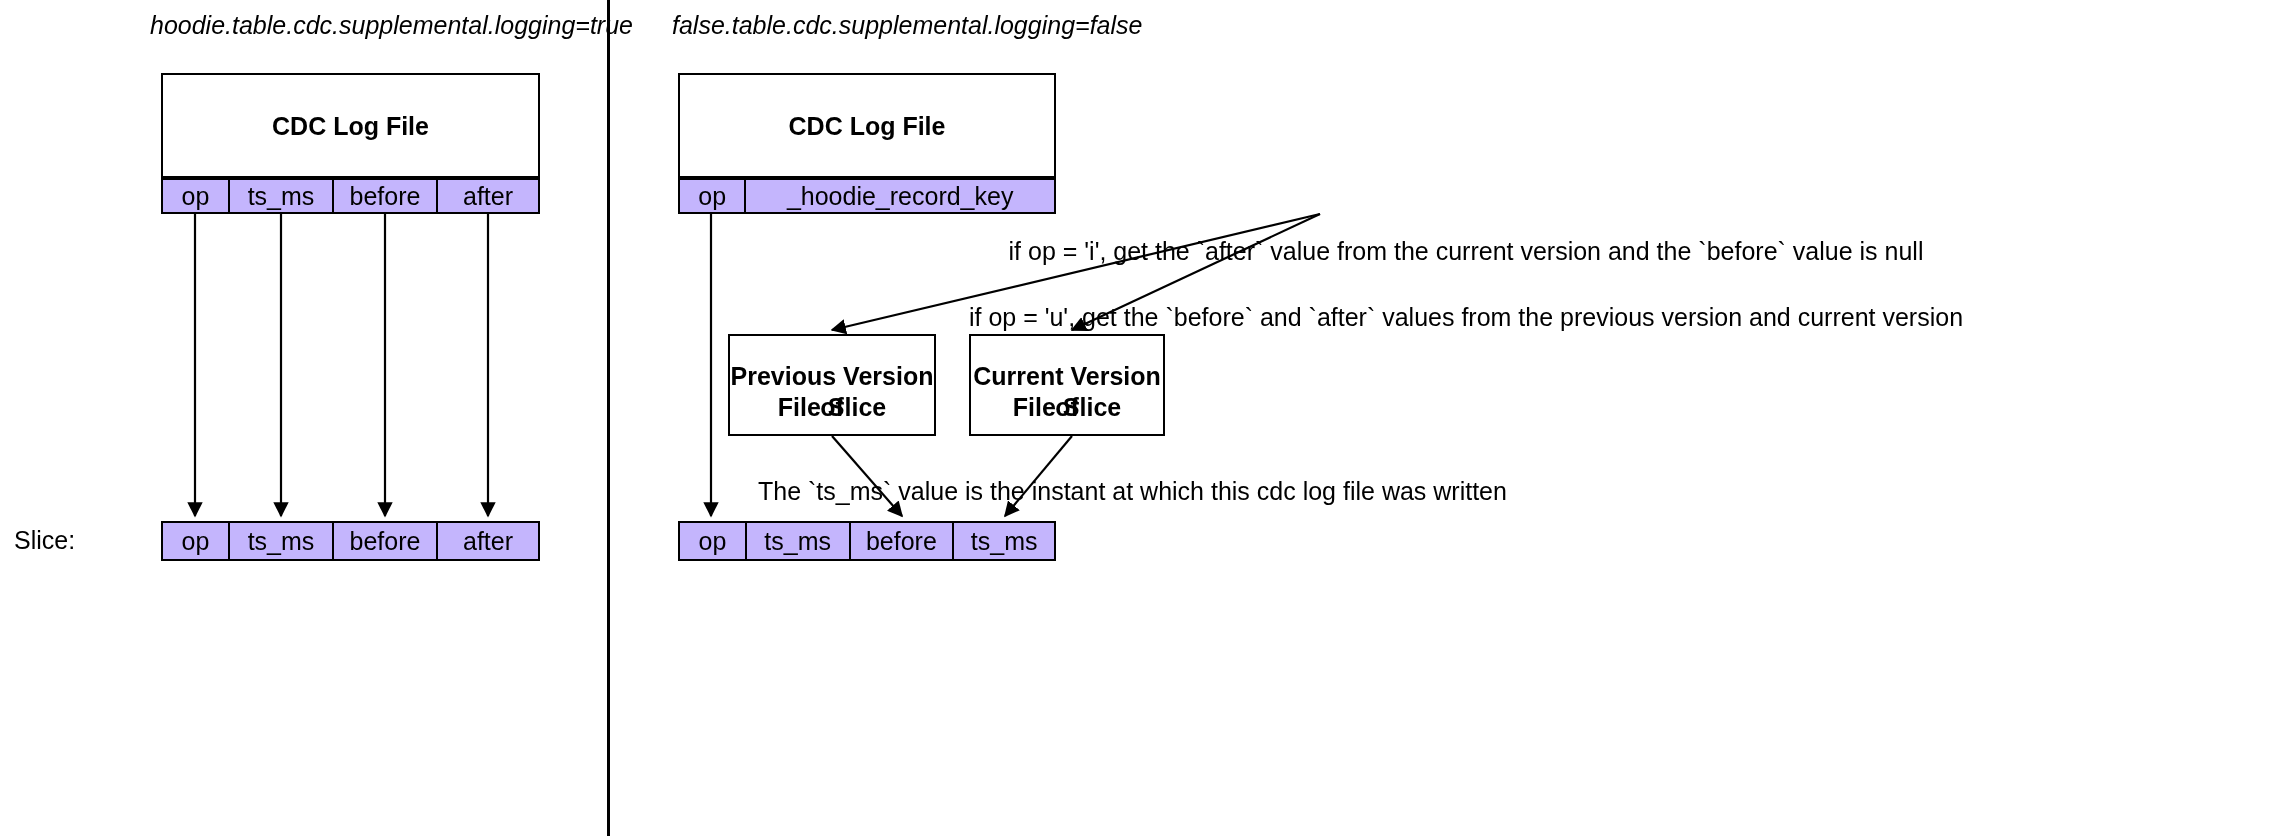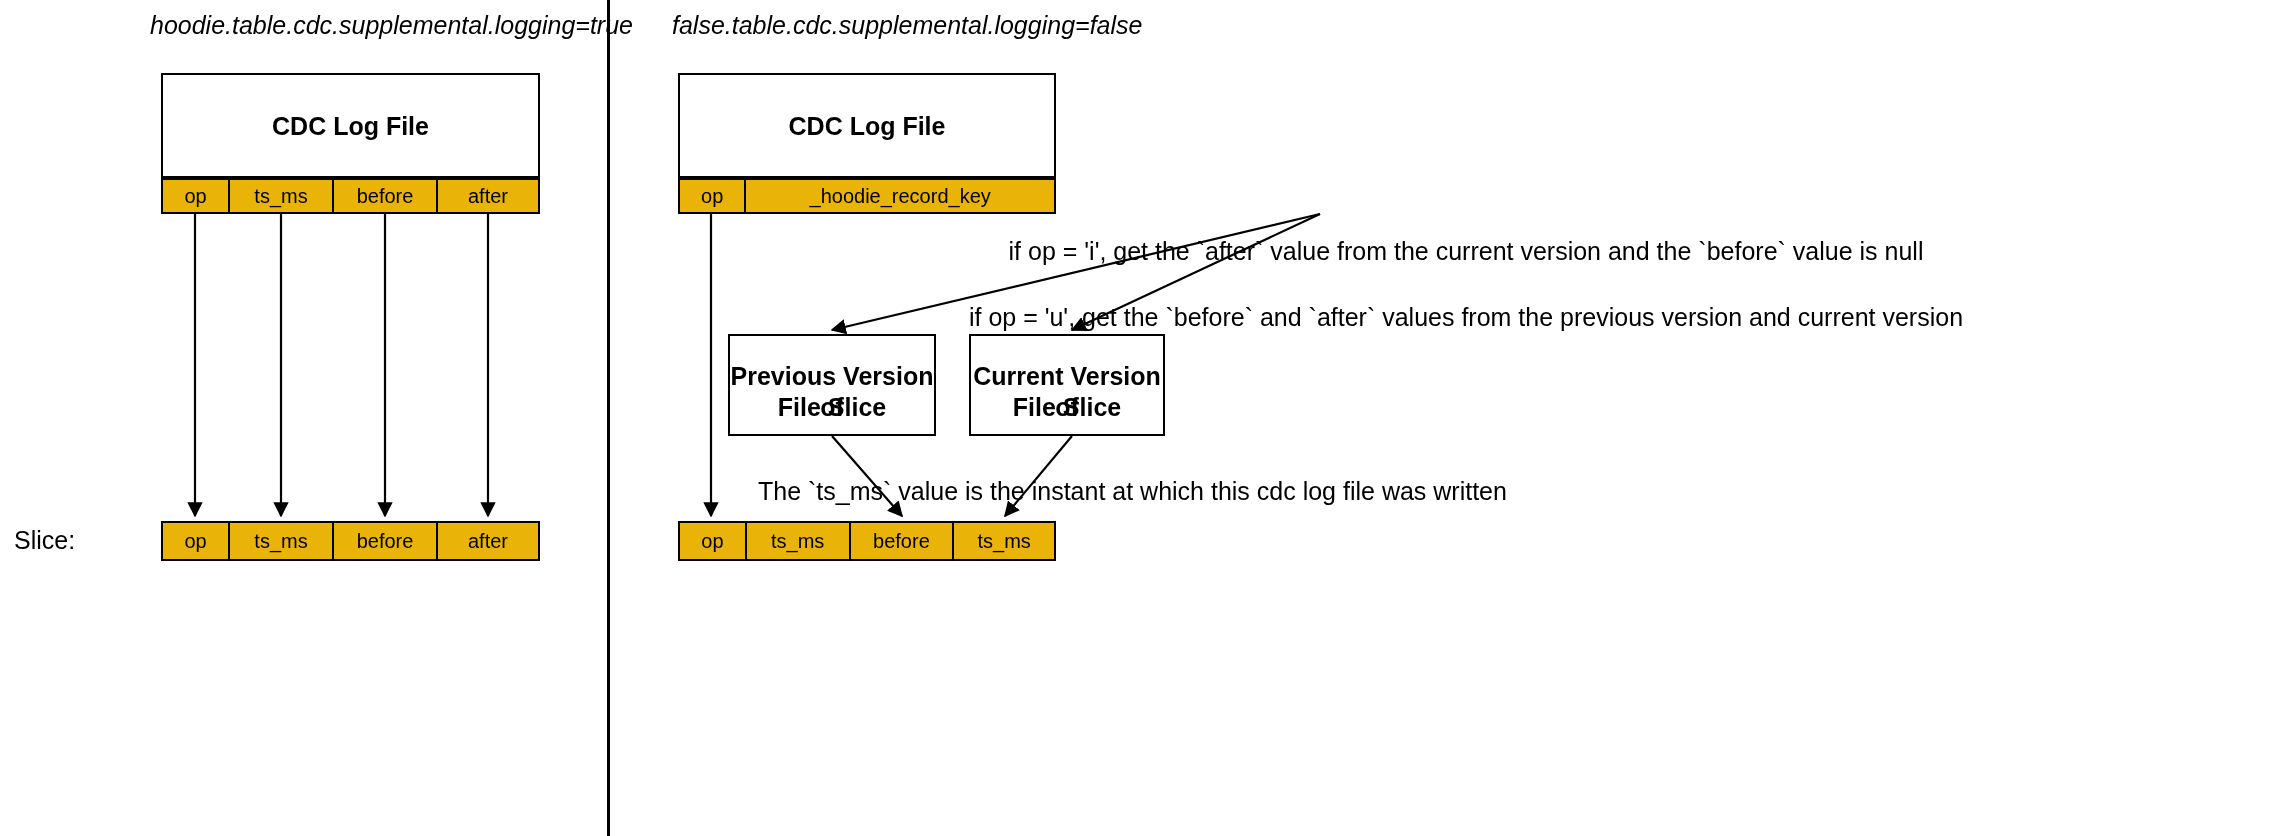--- a/index.html
+++ b/index.html
@@ -62,23 +62,23 @@
     box-sizing: border-box;
     border: 2px solid #000;
     background: #ffffff;
   }
   .schema-cell {
     box-sizing: border-box;
     border-right: 2px solid #000;
     display: flex;
     align-items: center;
     justify-content: center;
-    font-size: 20px;
+    font-size: 25px;
     color: #000;
-    background: #eab308;
+    background: #c4b5fd;
   }
   .schema-cell:last-child {
     border-right: none;
   }
   .note {
     position: absolute;
     font-size: 25px;
     line-height: 33px;
     white-space: pre;
     color: #000;

